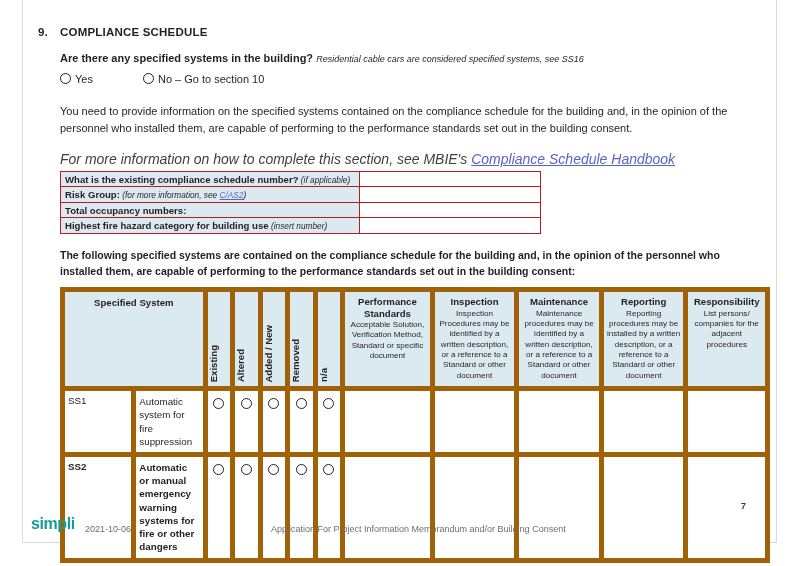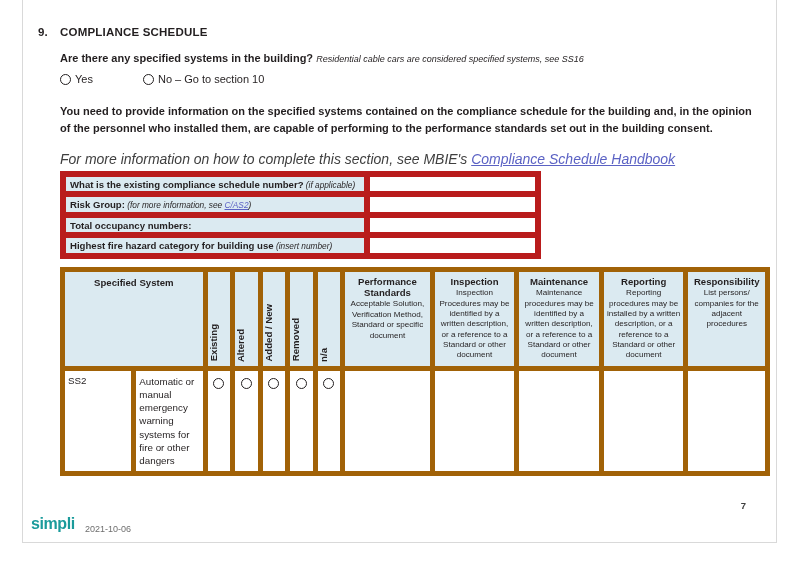--- a/index.html
+++ b/index.html
@@ -69,40 +69,40 @@
   }
 
   .radio-row {
     margin-top: 7px;
     display: flex;
     align-items: center;
     font-size: 11px;
   }
   .radio-opt {
     display: flex;
-    align-items: flex-end;
+    align-items: center;
   }
   .radio-opt.second {
     margin-left: 50px;
   }
   .radio-circle {
     width: 11px;
     height: 11px;
     border: 1.3px solid #231f20;
     border-radius: 50%;
     display: inline-block;
     margin-right: 4px;
     box-sizing: border-box;
     background: #fff;
   }
 
   .para {
     margin-top: 18px;
     font-size: 11px;
-    font-weight: bold;
+    font-weight: normal;
     line-height: 1.55;
   }
   .para2 {
     margin-top: 14px;
     font-size: 10.5px;
     font-weight: bold;
     line-height: 1.5;
   }
 
   .hint {
@@ -118,21 +118,21 @@
   }
 
   
   table.info {
     margin-top: 4px;
     border-collapse: collapse;
     width: 481px;
     table-layout: fixed;
   }
   table.info td {
-    border: 6px solid #b91c1c;
+    border: 1px solid #b91c1c;
     height: 14.5px;
     padding: 0 4px;
     font-size: 9.6px;
     vertical-align: middle;
   }
   table.info td.lbl {
     background: #dbeaf1;
     font-weight: bold;
     width: 290px;
   }
@@ -229,21 +229,21 @@
   .circ {
     width: 11px;
     height: 11px;
     border: 1.3px solid #231f20;
     border-radius: 50%;
     display: inline-block;
     box-sizing: border-box;
     background: #fff;
   }
   tr.r1 td { height: 63px; }
-  tr.r2 td { height: 77px; }
+  tr.r2 td { height: 77px; font-weight: bold; }
 
   
   .footer {
     position: absolute;
     left: 0;
     right: 0;
     bottom: 0;
     height: 44px;
   }
   .page-no {
@@ -342,20 +342,21 @@
           </tr>
           <tr>
             <td class="lbl">
               <span>Highest fire hazard category for building use</span><span class="it"> (insert number)</span>
             </td>
             <td class="val"></td>
           </tr>
         </tbody>
       </table>
 
+      <div class="para2">The following specified systems are contained on the compliance schedule for the building and, in the opinion of the personnel who installed them, are capable of performing to the performance standards set out in the building consent:</div>
 
       <table class="sys">
         <thead>
           <tr>
             <th class="spec" colspan="2">
               <span class="th-title">Specified System</span>
             </th>
             <th class="vert">
               <span class="vert-inner">Existing</span>
             </th>
@@ -387,20 +388,34 @@
               <span class="th-title">Reporting</span>
               <span class="th-sub">Reporting procedures may be installed by a written description, or a reference to a Standard or other document</span>
             </th>
             <th class="resp">
               <span class="th-title">Responsibility</span>
               <span class="th-sub">List persons/ companies for the adjacent procedures</span>
             </th>
           </tr>
         </thead>
         <tbody>
+          <tr class="r1">
+            <td class="code">SS1</td>
+            <td class="name">Automatic system for fire suppression</td>
+            <td class="opt"><span class="circ"></span></td>
+            <td class="opt"><span class="circ"></span></td>
+            <td class="opt"><span class="circ"></span></td>
+            <td class="opt"><span class="circ"></span></td>
+            <td class="opt"><span class="circ"></span></td>
+            <td></td>
+            <td></td>
+            <td></td>
+            <td></td>
+            <td></td>
+          </tr>
           <tr class="r2">
             <td class="code">SS2</td>
             <td class="name">Automatic or manual emergency warning systems for fire or other dangers</td>
             <td class="opt"><span class="circ"></span></td>
             <td class="opt"><span class="circ"></span></td>
             <td class="opt"><span class="circ"></span></td>
             <td class="opt"><span class="circ"></span></td>
             <td class="opt"><span class="circ"></span></td>
             <td></td>
             <td></td>
@@ -412,15 +427,16 @@
       </table>
 
     </div>
   </div>
 
   <div class="footer">
     <div class="page-no">7</div>
     <div class="footer-bar">
       <div class="logo">simpli</div>
       <div class="f-date">2021-10-06</div>
+      <div class="f-title">Application For Project Information Memorandum and/or Building Consent</div>
     </div>
   </div>
 </div>
 
 </body></html>

